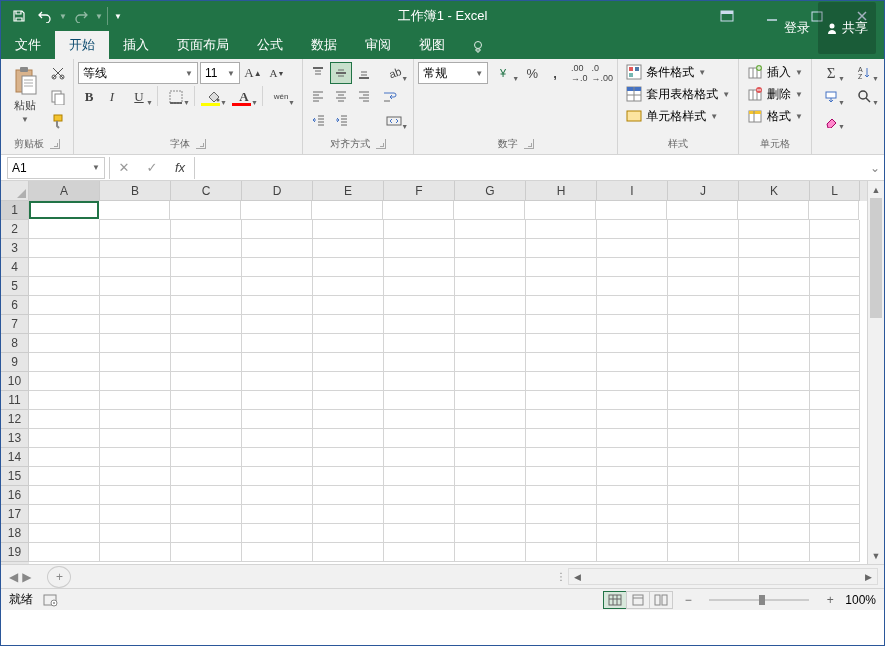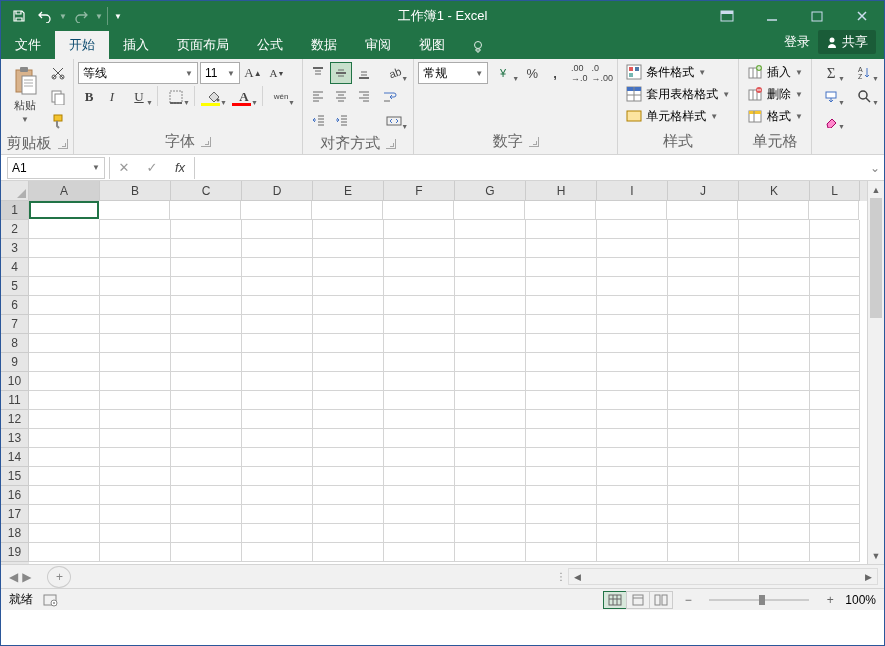--- a/index.html
+++ b/index.html
@@ -14,27 +14,27 @@
 .title-center { position: absolute; left: 50%; transform: translateX(-50%); font-size: 13px; }
 .win-controls { margin-left: auto; display: flex; }
 .win-btn { width: 45px; height: 30px; display: flex; align-items: center; justify-content: center; color: rgba(255,255,255,0.6); }
 
 
 .tabsbar { height: 28px; background: #217346; display: flex; align-items: flex-end; color: #fff; font-size: 13px; position: relative; }
 .tab { padding: 5px 14px 5px; cursor: pointer; }
 .tab.active { background: #f1f1f1; color: #0c4a6e; }
 .tell-me { display: flex; align-items: center; gap: 6px; padding: 5px 12px; opacity: 0.85; }
 .tabs-right { margin-left: auto; display: flex; align-items: center; gap: 8px; padding-right: 8px; padding-bottom: 5px; }
-.share-btn { display: flex; align-items: center; gap: 4px; background: rgba(0,0,0,0.2); padding: 3px 8px; border-radius: 2px; }
+.share-btn { display: flex; align-items: center; gap: 4px; background: rgba(0,0,0,0.2); padding: 17px 8px; border-radius: 2px; }
 
 
 .ribbon { height: 96px; background: #f1f1f1; border-bottom: 1px solid #d4d4d4; display: flex; }
 .group { border-right: 1px solid #d4d4d4; display: flex; flex-direction: column; padding: 3px 4px 0; }
 .group-body { flex: 1; display: flex; gap: 2px; align-items: flex-start; }
-.group-label { text-align: center; font-size: 15px; color: #666; padding: 2px 0 3px; display: flex; justify-content: center; align-items: center; gap: 6px; }
+.group-label { text-align: center; font-size: 10px; color: #666; padding: 2px 0 3px; display: flex; justify-content: center; align-items: center; gap: 6px; }
 .dlg-launcher { width: 10px; height: 10px; border: 1px solid #888; border-top: none; border-left: none; position: relative; opacity: 0.7; }
 .dlg-launcher::after { content: ""; position: absolute; right: 1px; bottom: 1px; width: 3px; height: 3px; border-right: 1px solid #888; border-bottom: 1px solid #888; }
 
 .big-btn { display: flex; flex-direction: column; align-items: center; justify-content: center; width: 40px; height: 66px; font-size: 11px; color: #444; gap: 2px; }
 .big-btn .arrow-d { font-size: 8px; color: #666; }
 .mini-col { display: flex; flex-direction: column; gap: 2px; }
 .mini-btn { width: 22px; height: 22px; display: flex; align-items: center; justify-content: center; color: #444; }
 .mini-btn svg { display: block; }
 
 .font-row1 { display: flex; gap: 2px; margin-bottom: 0; }

